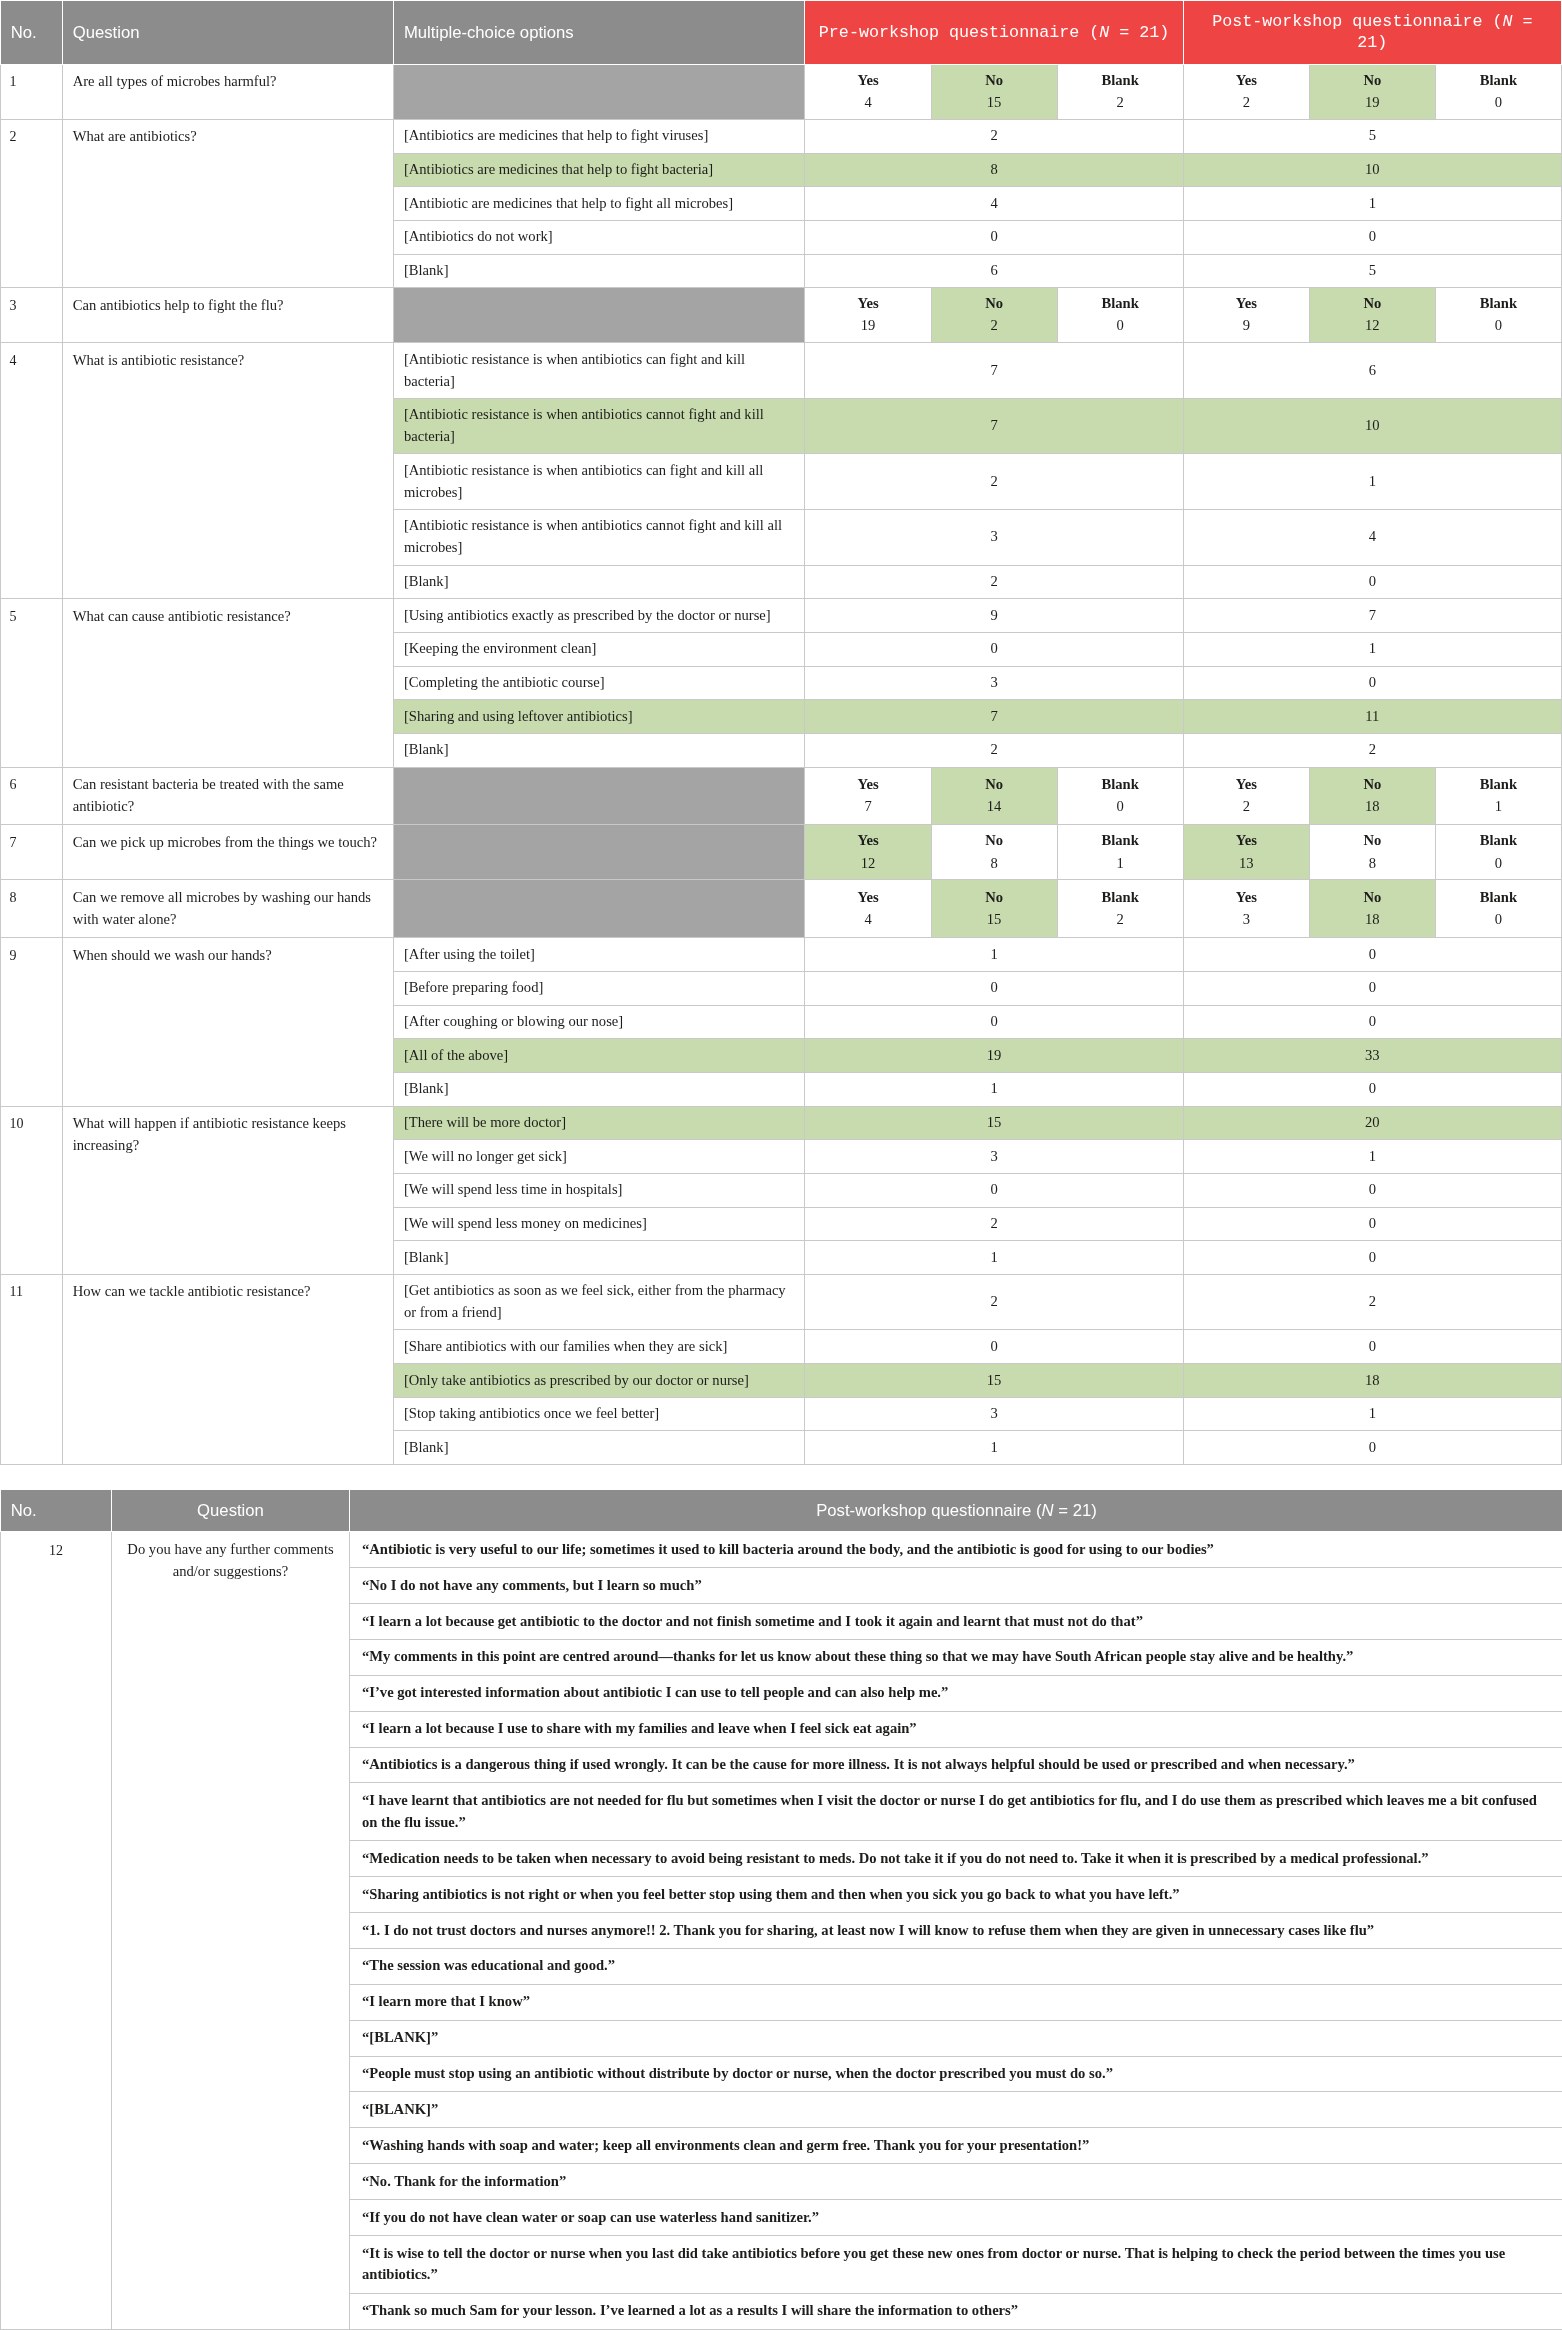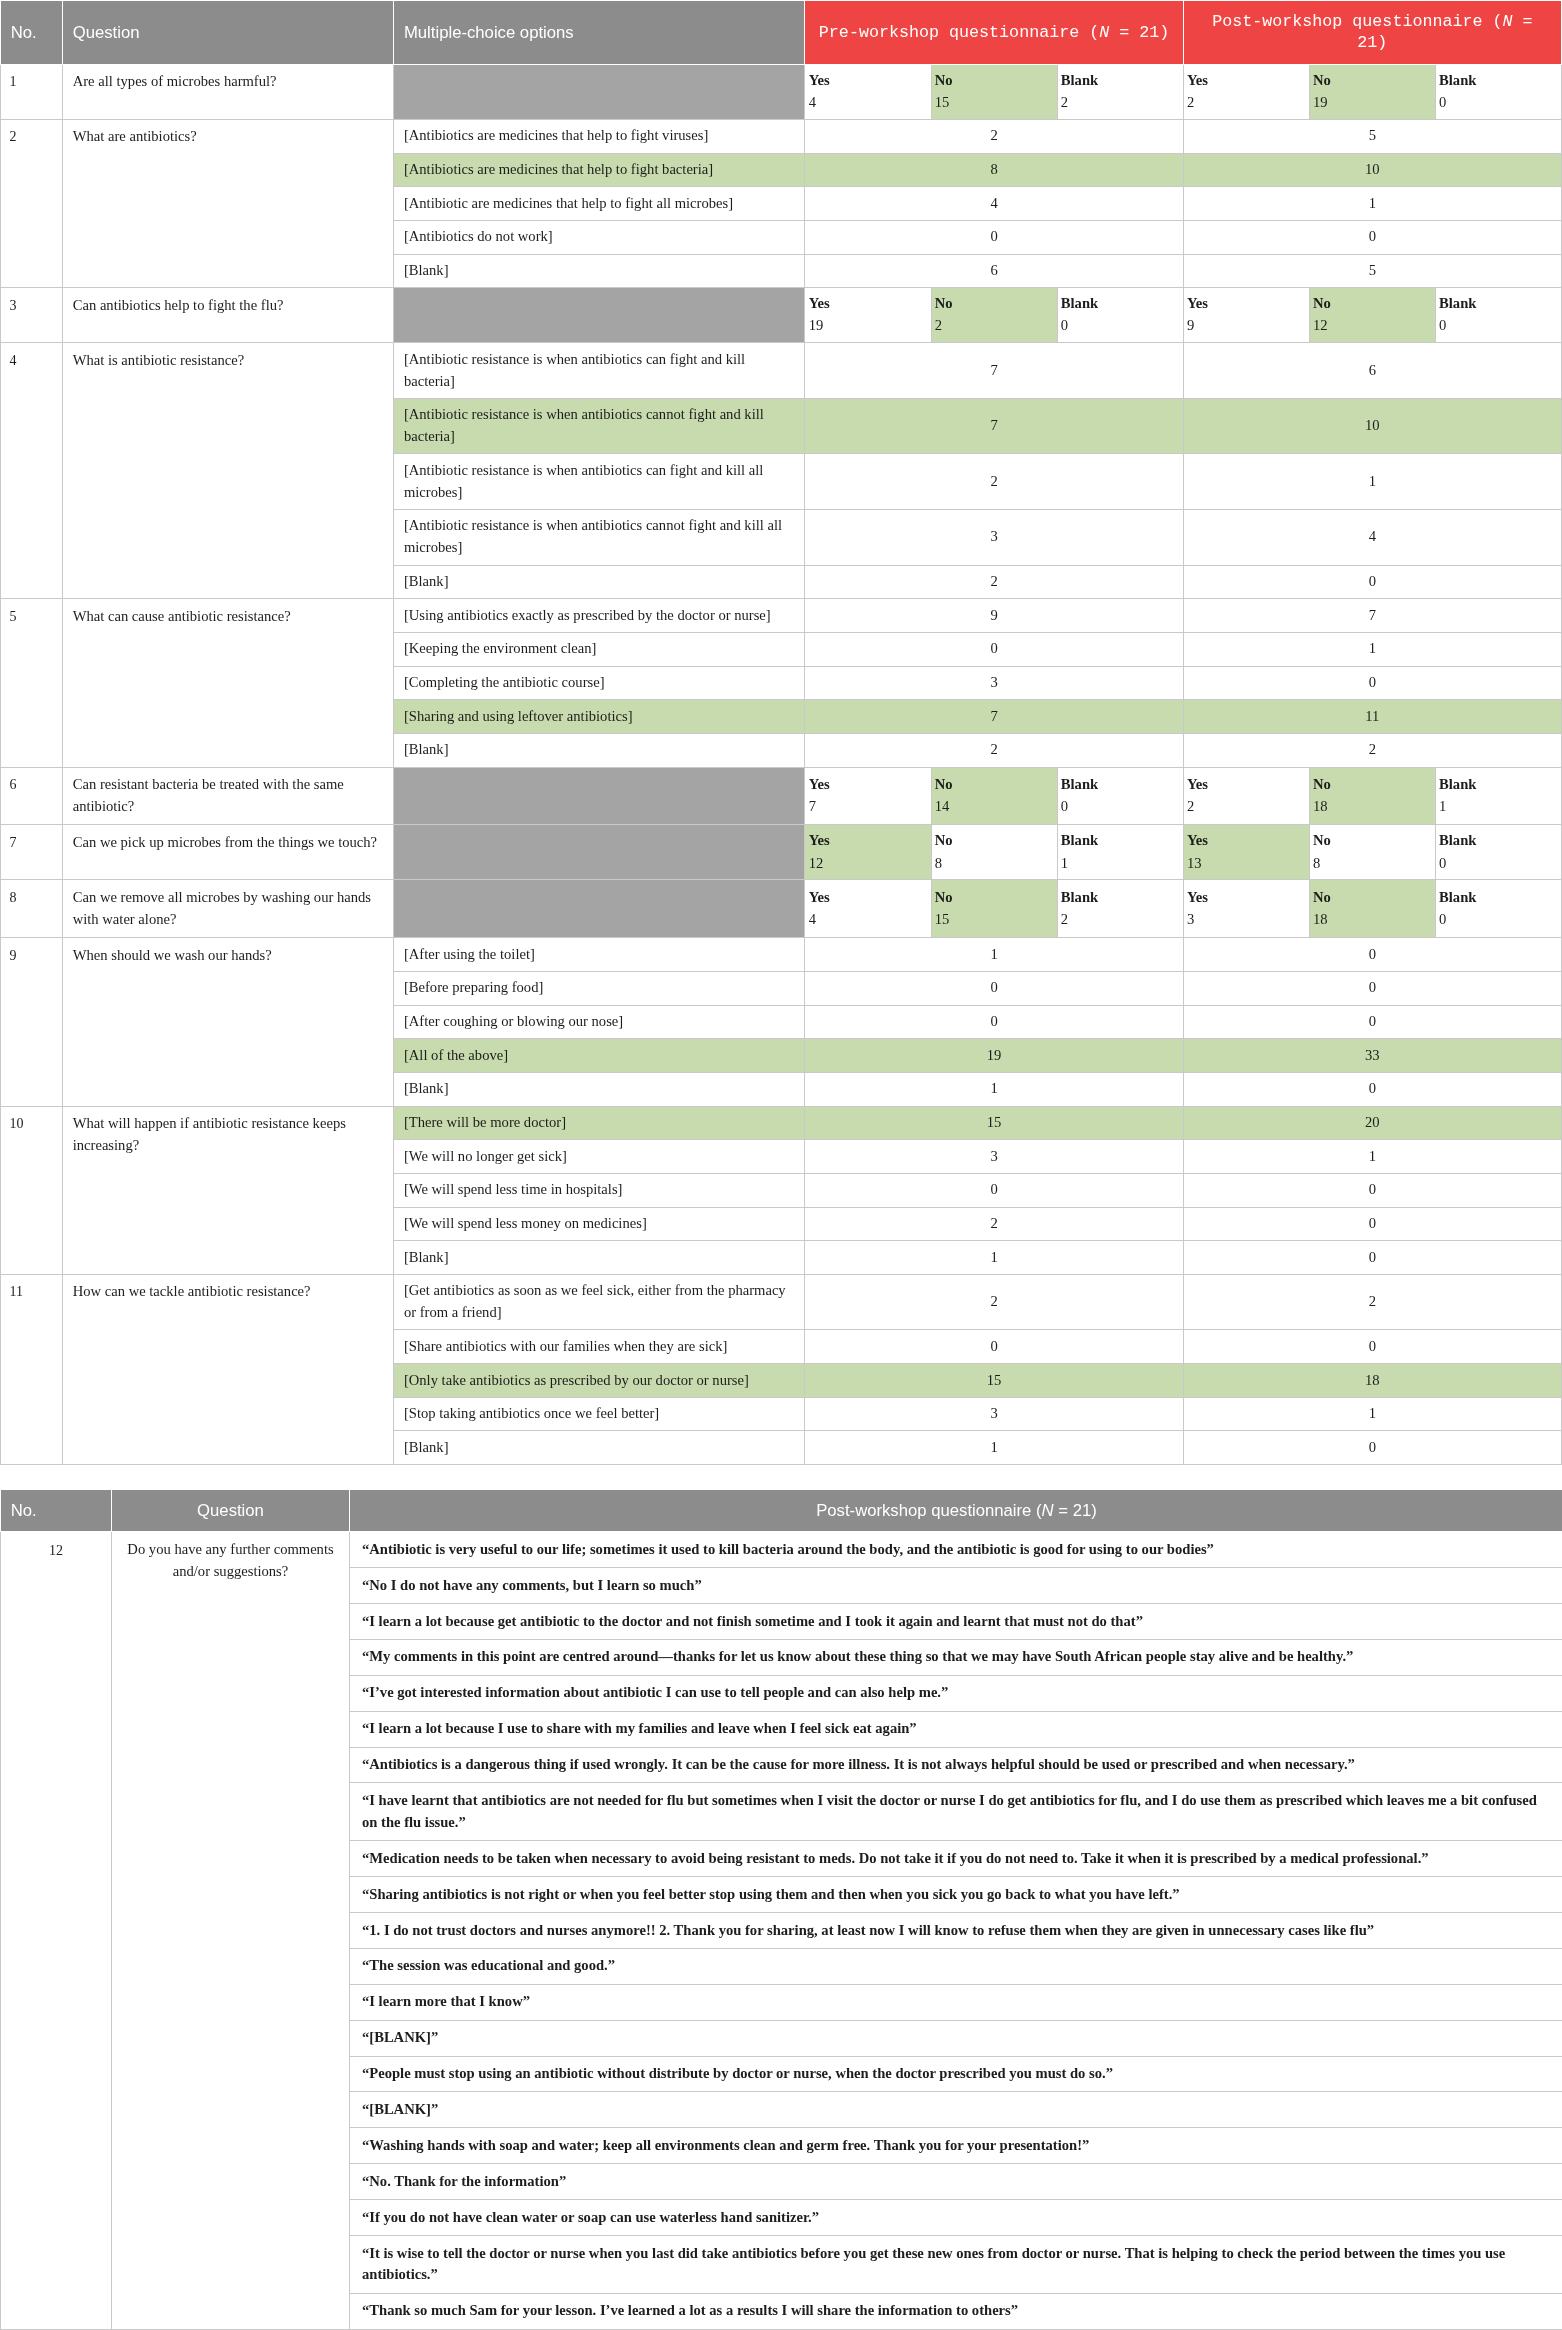--- a/index.html
+++ b/index.html
@@ -46,21 +46,21 @@
     font-size: 14px;
   }
   .cell-q {
     vertical-align: top;
     text-align: left;
     padding: 6.5px 10.8px 6.5px 9.7px;
     border-radius: 11px;
   }
   .cell-gray { background: #a4a4a4; }
 
-  .cell-yn { padding: 4.9px 3.2px; }
+  .cell-yn { text-align: center; padding: 4.9px 3.2px; }
   .yn-lab { font-weight: bold; }
   .yn-num { margin-top: 0.5px; }
 
   .cell-opt { text-align: left; padding: 5.4px 9.7px; margin-top: 34px; }
   .cell-count { text-align: center; padding: 5.4px 3.2px; }
 
   .green { background: #c8dbae; }
 
   .table-gap { height: 24px; }
 

